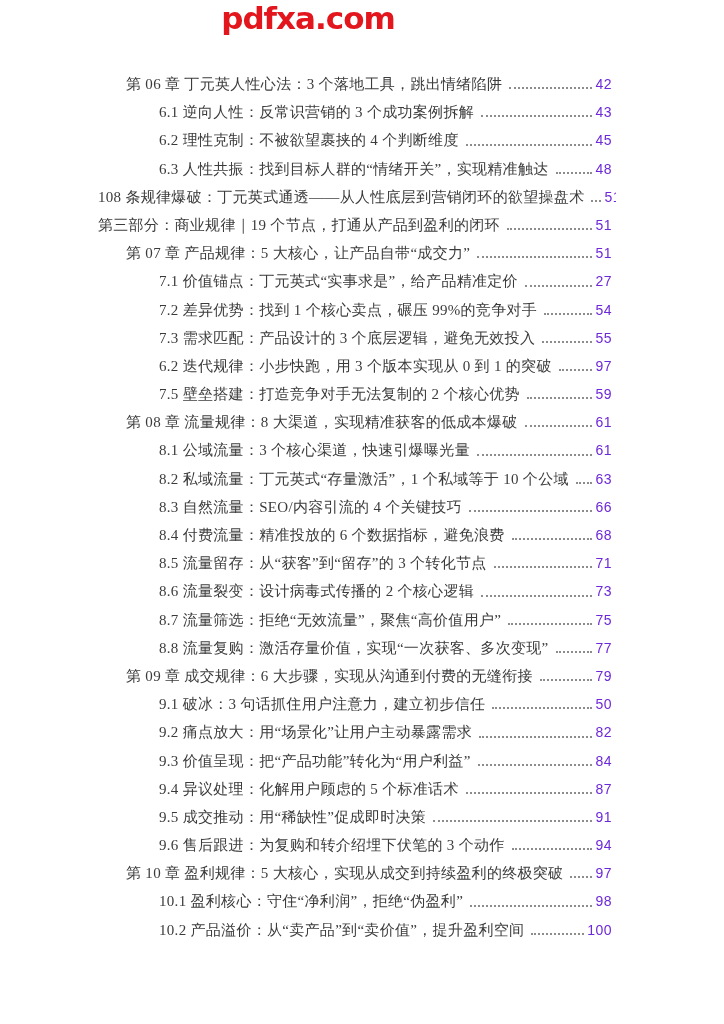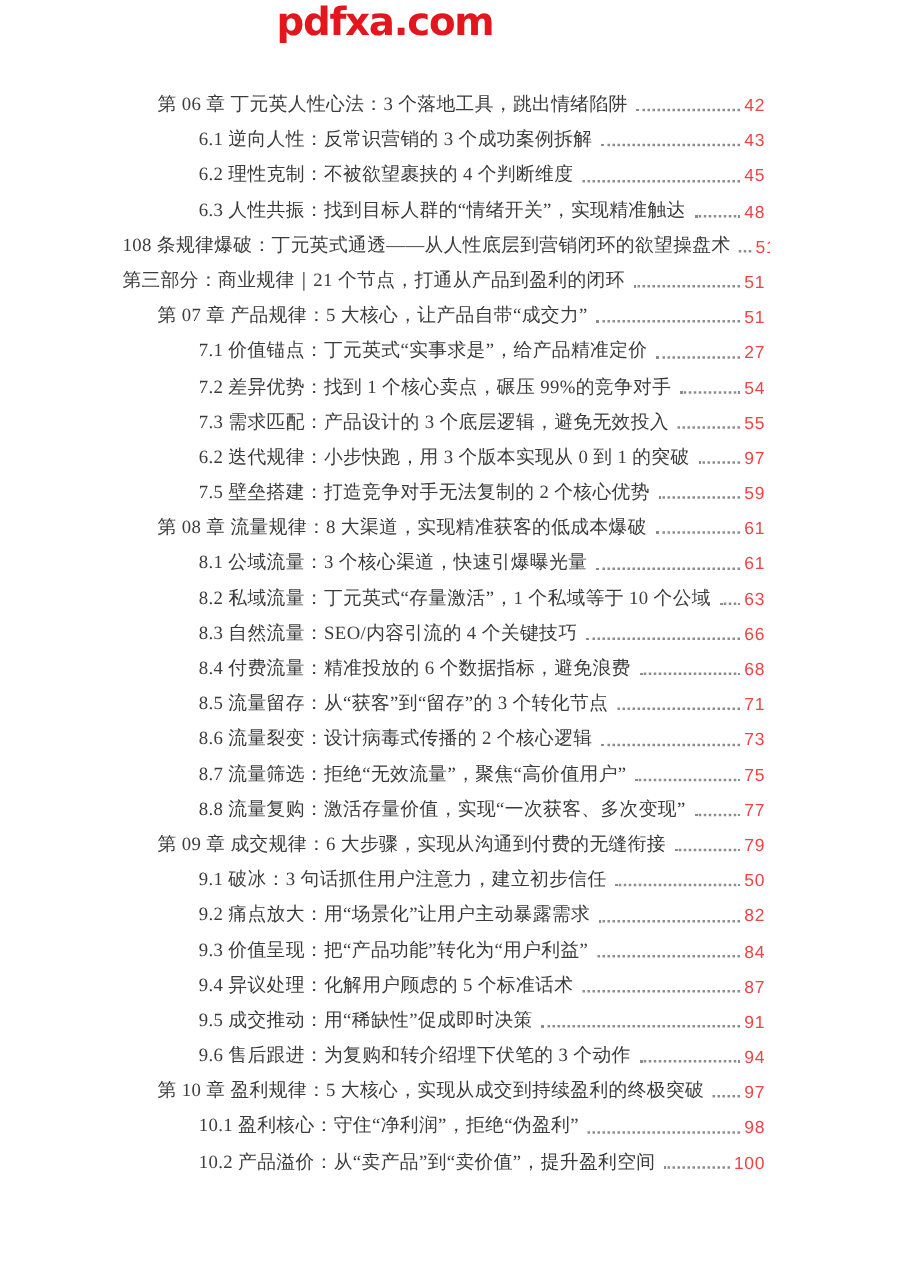--- a/index.html
+++ b/index.html
@@ -54,21 +54,21 @@
     height: 0;
     align-self: flex-end;
     border-bottom: 2px dotted #8c8c8c;
     margin: 0 3px 9px 7px;
     min-width: 10px;
   }
   .row .pagenum {
     flex: 0 0 auto;
     font-family: "Liberation Sans", "DejaVu Sans", sans-serif;
     font-size: 14px;
-    color: #ef4444;
+    color: #6d28d9;
     letter-spacing: 0.5px;
   }
 </style>
 </head>
 <body>
 
 <div class="page">
   <div class="watermark" style="color: rgb(226, 22, 28);">pdfxa.com</div>
 
   <div class="toc">
@@ -91,21 +91,21 @@
     <span class="label">6.3 人性共振：找到目标人群的“情绪开关”，实现精准触达</span>
     <span class="leader"></span>
     <span class="pagenum">48</span>
   </div>
       <div class="row level-0">
     <span class="label">108 条规律爆破：丁元英式通透——从人性底层到营销闭环的欲望操盘术</span>
     <span class="leader"></span>
     <span class="pagenum">51</span>
   </div>
       <div class="row level-0">
-    <span class="label">第三部分：商业规律｜21 个节点，打通从产品到盈利的闭环</span>
+    <span class="label">第三部分：商业规律｜19 个节点，打通从产品到盈利的闭环</span>
     <span class="leader"></span>
     <span class="pagenum">51</span>
   </div>
       <div class="row level-1">
     <span class="label">第 07 章 产品规律：5 大核心，让产品自带“成交力”</span>
     <span class="leader"></span>
     <span class="pagenum">51</span>
   </div>
       <div class="row level-2">
     <span class="label">7.1 价值锚点：丁元英式“实事求是”，给产品精准定价</span>

